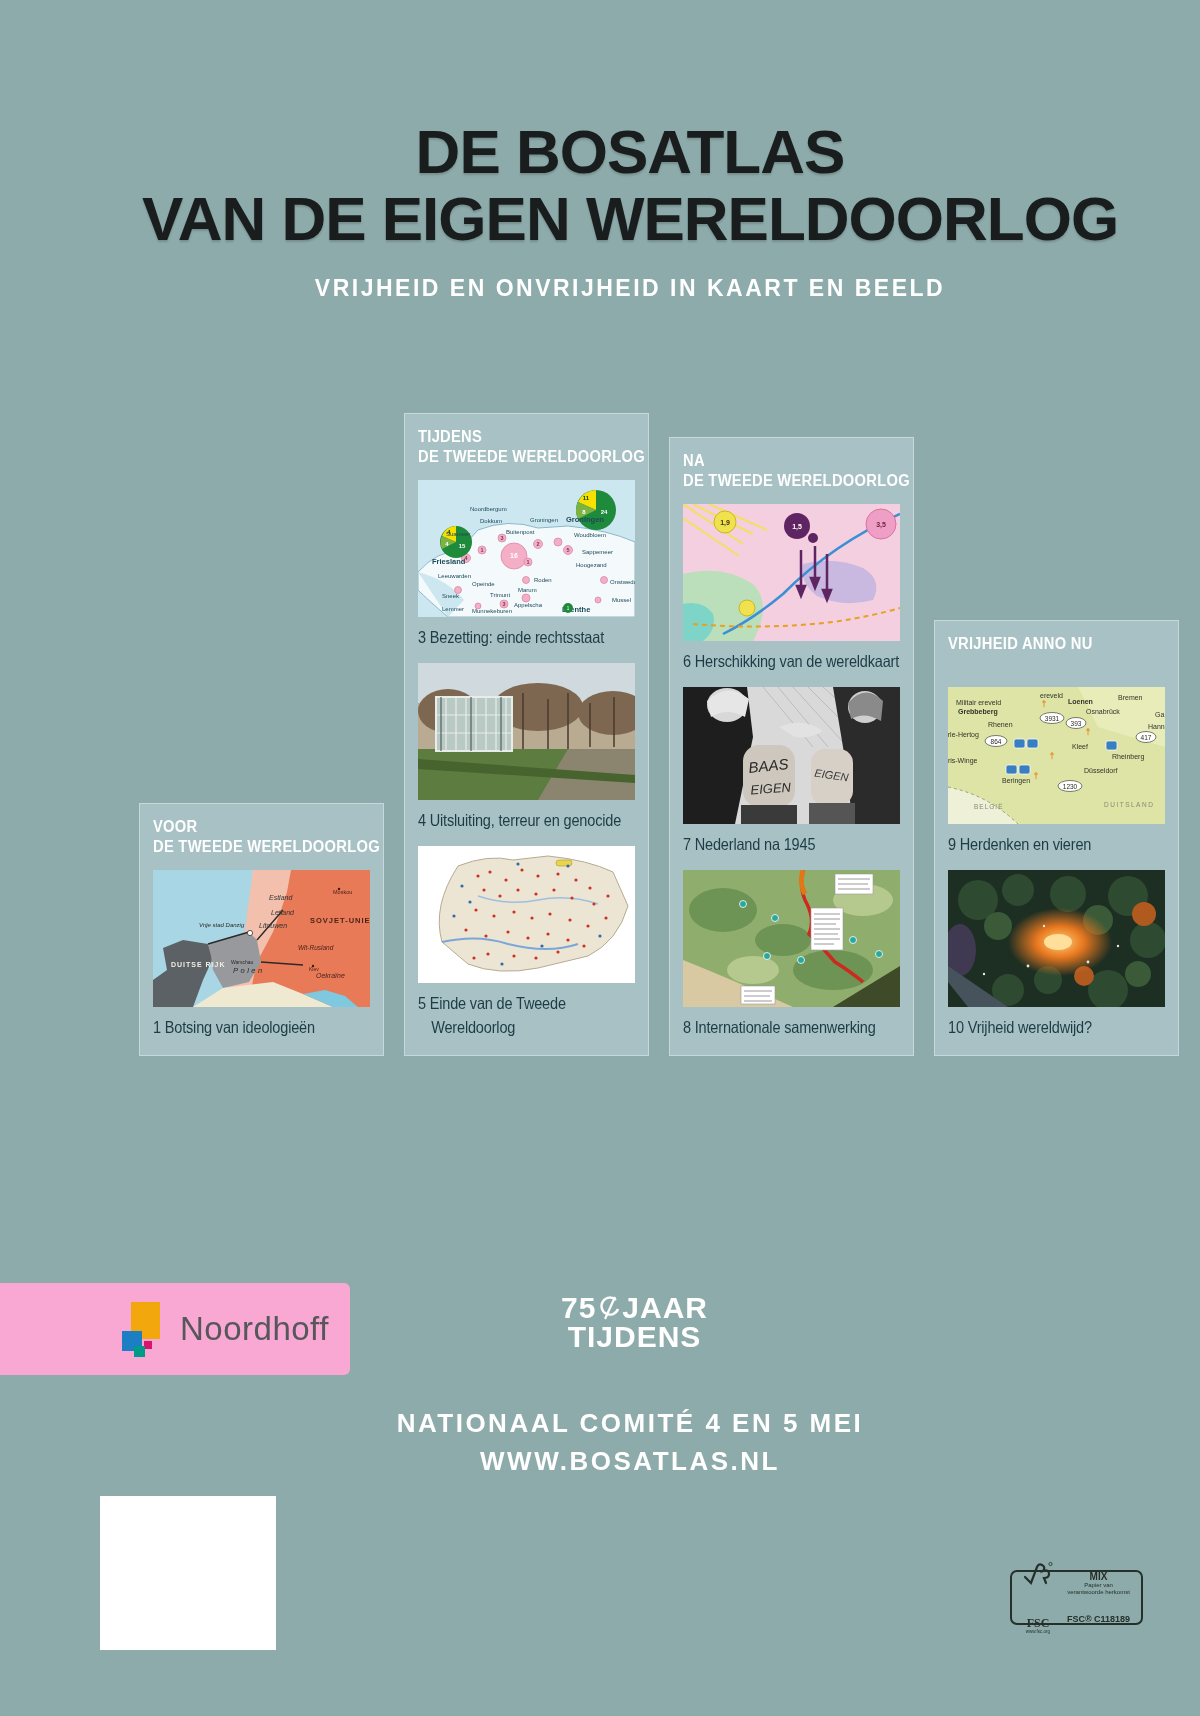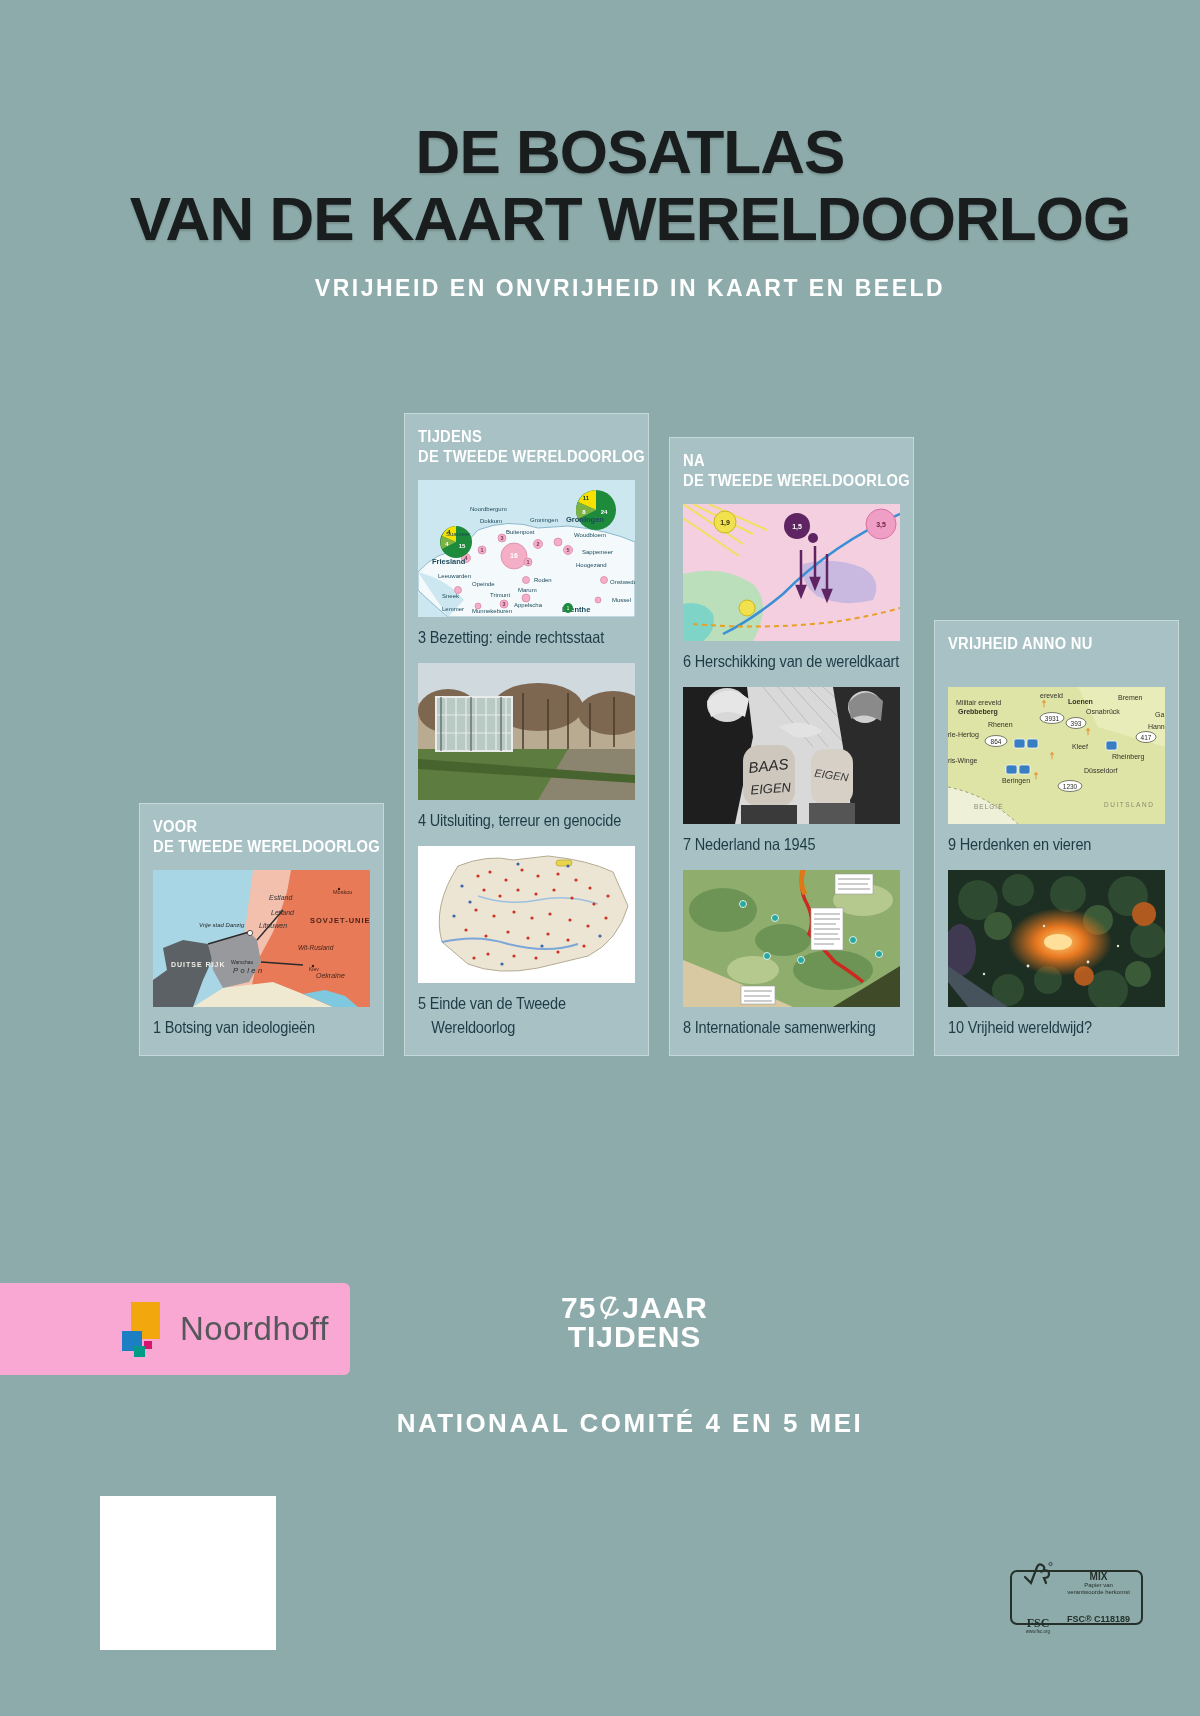--- a/index.html
+++ b/index.html
@@ -56,21 +56,21 @@
   .fsc-right{flex:1;text-align:center;}
   .fsc-right .mix{font-size:10px;font-weight:bold;line-height:11px;}
   .fsc-right .desc{font-size:6px;line-height:7px;}
   .fsc-right .code{font-size:9px;font-weight:bold;line-height:11px;margin-top:18px;}
 </style>
 </head>
 <body>
 
 <div class="title-block">
   <div class="title-line">DE BOSATLAS</div>
-  <div class="title-line">VAN DE KAART WERELDOORLOG</div>
+  <div class="title-line">VAN DE EIGEN WERELDOORLOG</div>
   <div class="subtitle">VRIJHEID EN ONVRIJHEID IN KAART EN BEELD</div>
 </div>
 
 <div class="columns">
 
   <div class="panel">
     <div class="panel-header">
       <div>VOOR</div>
       <div>DE TWEEDE WERELDOORLOG</div>
     </div>
@@ -503,20 +503,21 @@
       <path d="M18,4 A8.5,8.5 0 1,0 20,13" fill="none" stroke="#fff" stroke-width="2.4"></path>
       <path d="M17,1 L7,23" stroke="#fff" stroke-width="2.2"></path>
     </svg>
     <span>JAAR</span>
   </div>
   <div class="l2">TIJDENS</div>
 </div>
 
 <div class="footer-lines">
   <div>NATIONAAL COMITÉ 4 EN 5 MEI</div>
+  <div>WWW.BOSATLAS.NL</div>
 </div>
 
 <div class="barcode-box"></div>
 
 <div class="fsc">
   <div class="fsc-left">
     <svg width="30" height="26" viewBox="0 0 30 26">
       <path d="M2,16 L8,22 L14,6 Q16,2 19,4 Q23,6 20,10 Q26,8 26,13 Q26,17 21,17 L23,22" fill="none" stroke="#26302b" stroke-width="2.2" stroke-linecap="round"></path>
       <circle cx="27.5" cy="3" r="1.6" fill="none" stroke="#26302b" stroke-width=".8"></circle>
     </svg>

